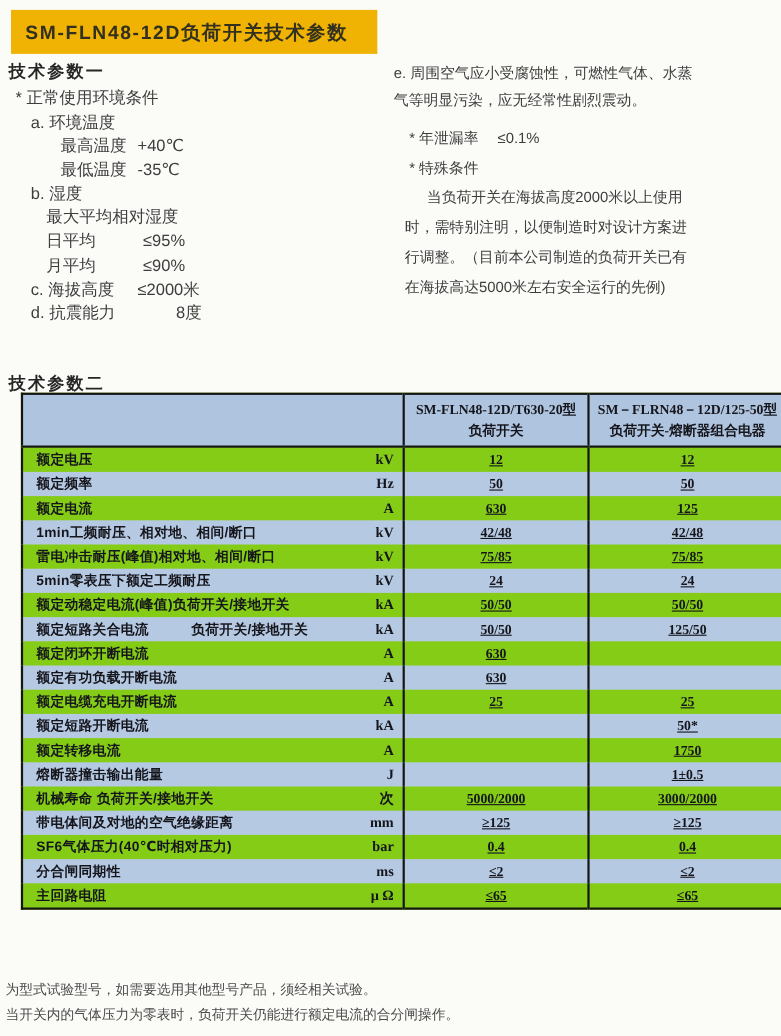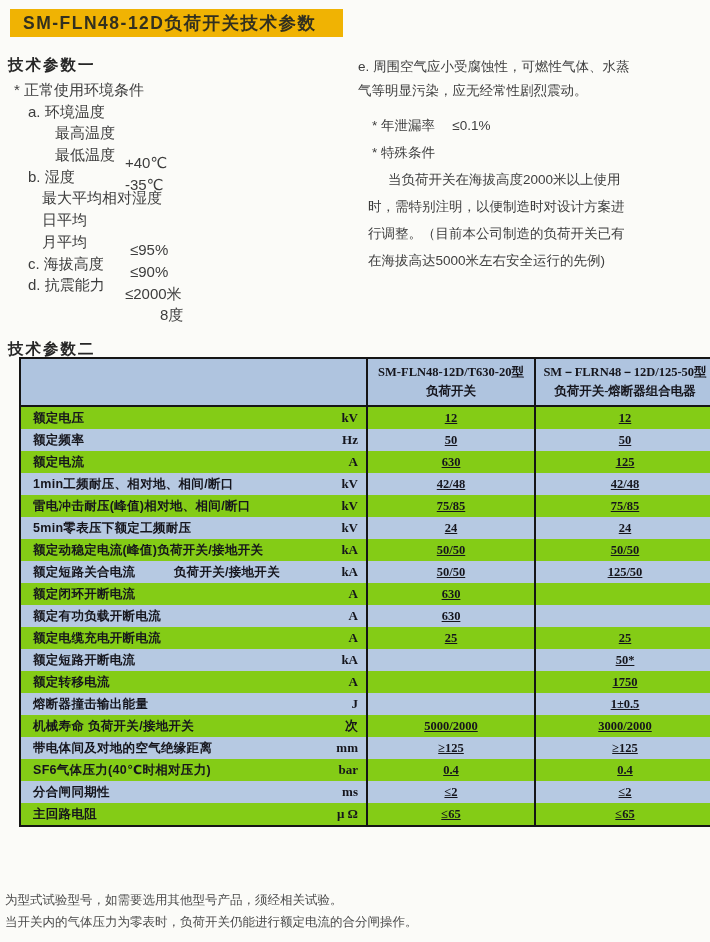--- a/index.html
+++ b/index.html
@@ -4,36 +4,36 @@
 <style>
   html,body{margin:0;padding:0;}
   body{
     width:710px;height:942px;position:relative;overflow:hidden;
     background:#fbfbf8;
     font-family:"Liberation Sans","DejaVu Sans",sans-serif;
     color:#3d3d3d;
   }
   
   .banner{
-    position:absolute;left:10px;top:9px;width:333px;height:28px;
+    position:absolute;left:10px;top:9px;width:333px;height:40px;
     background:#f0b303;display:flex;align-items:center;
     padding-left:13px;box-sizing:border-box;
     font-size:17.5px;font-weight:600;letter-spacing:1.5px;color:#32301f;
   }
   
   .sec-title{
     position:absolute;left:8px;font-size:15.5px;font-weight:bold;
     letter-spacing:2px;color:#262626;
   }
   #sec1-title{top:55px;}
   #sec2-title{top:303px;margin-top:36px;}
   
   #left-lines{position:absolute;left:8px;top:79px;width:345px;font-size:15px;}
   .lline{position:relative;height:21.7px;line-height:21.7px;white-space:nowrap;}
-  .lline .val{position:absolute;top:0;margin-top:30px;}
+  .lline .val{position:absolute;top:0;}
   .l-star{padding-left:6px;}
   .l-abc{padding-left:20px;}
   .l-temp{padding-left:47px;}
   .l-temp .val{left:117px;}
   .l-hum{padding-left:34px;}
   .l-humv .val{left:122px;}
   .l-alt .val{left:117px;}
   .l-quake .val{left:152px;text-align:right;}
   
   #right-lines{position:absolute;left:358px;top:55px;width:350px;font-size:13.5px;}

